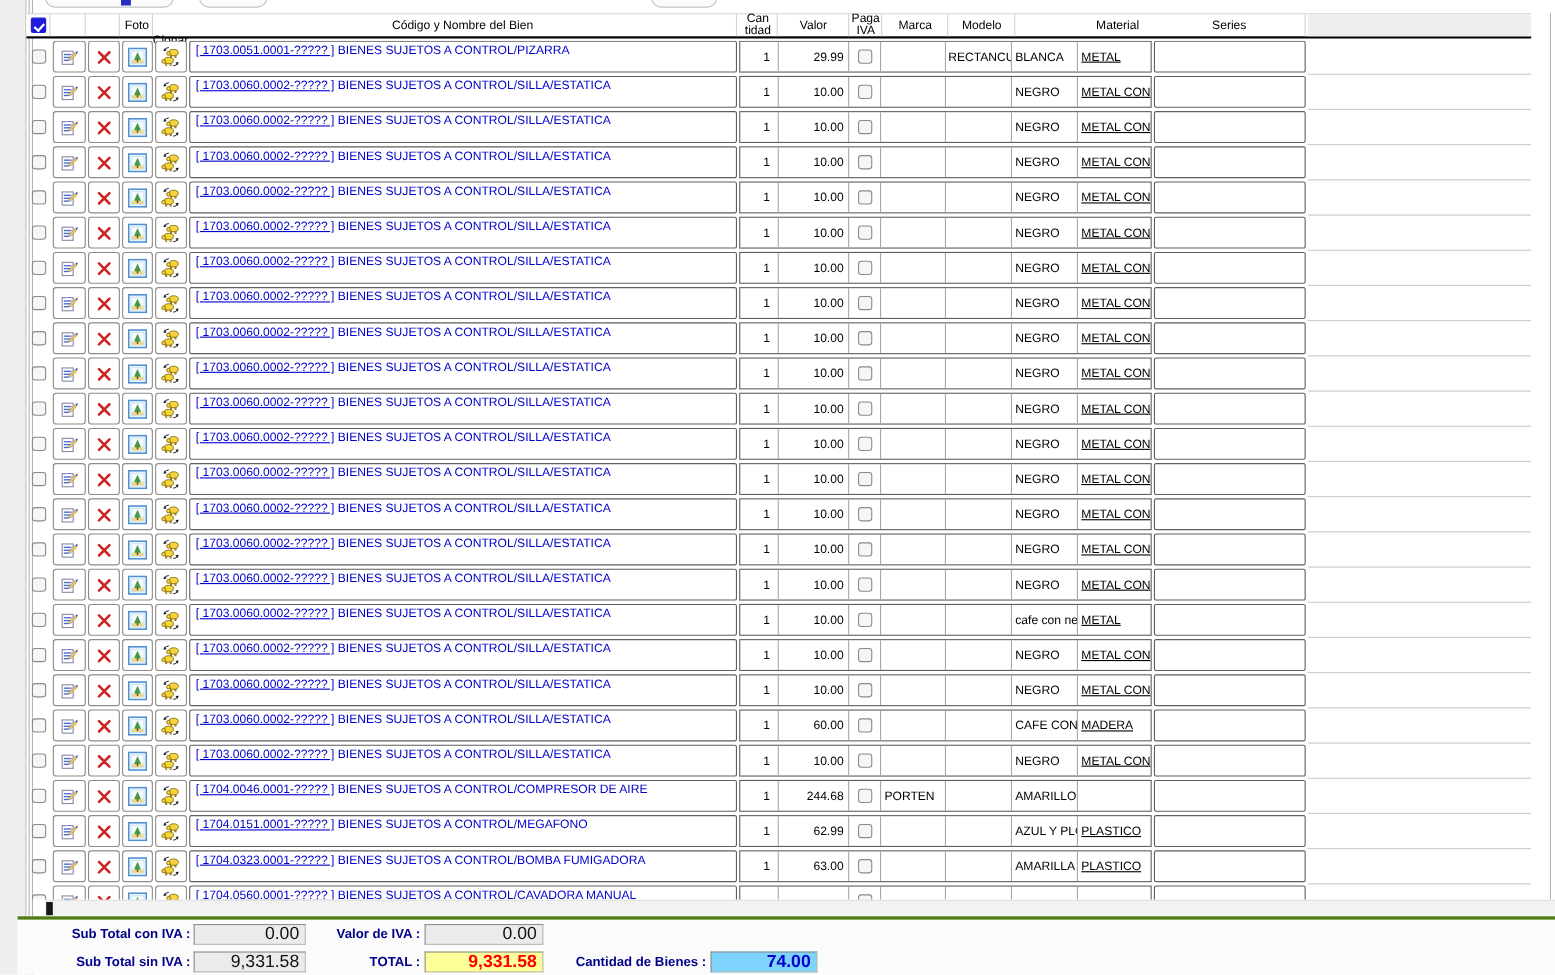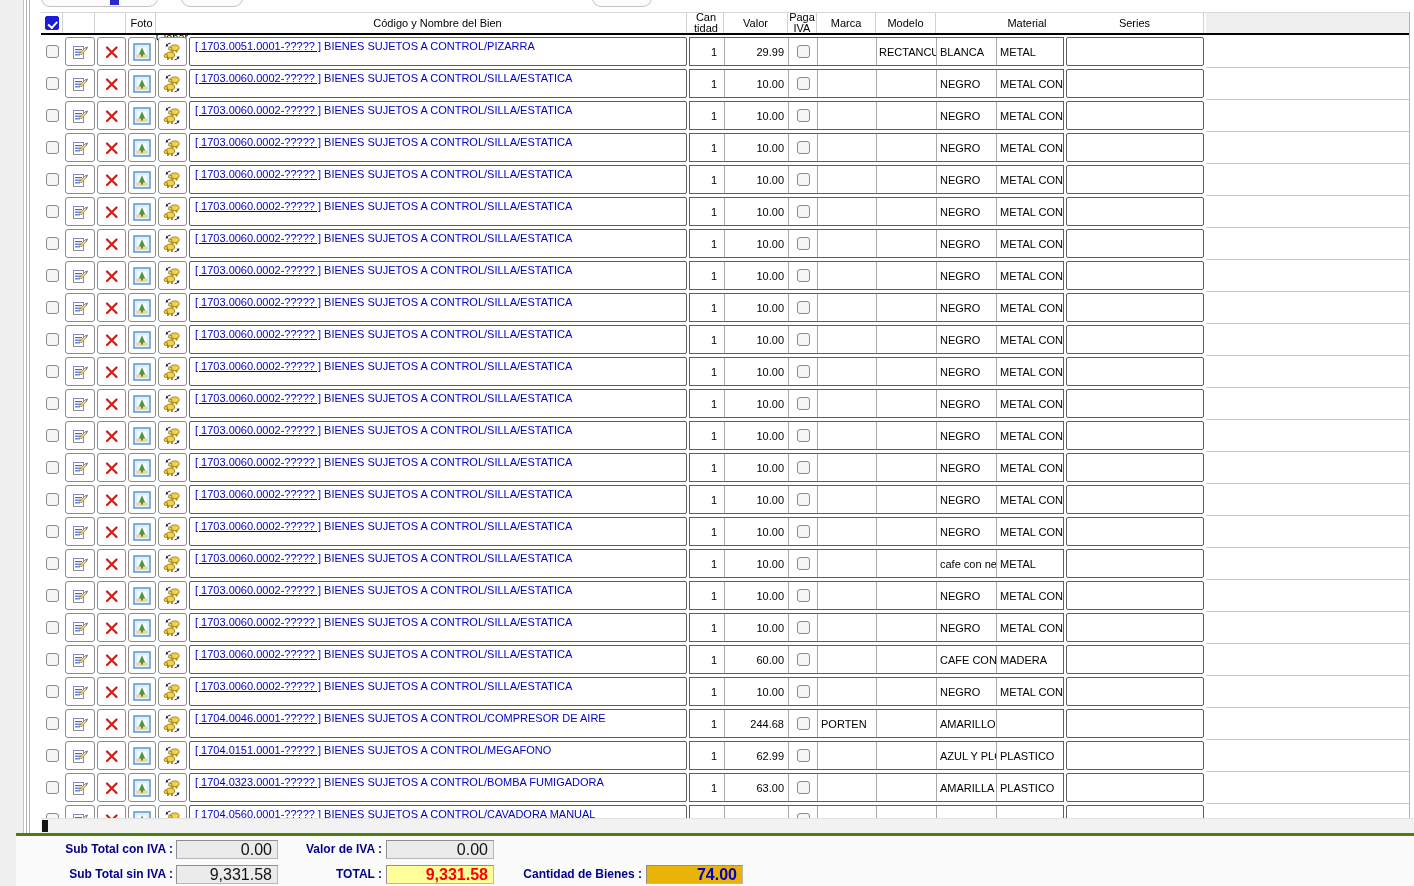--- a/index.html
+++ b/index.html
@@ -8,43 +8,43 @@
 
   
   .left-rail{position:absolute;left:0;top:0;width:24px;height:886px;background:#efefef;border-right:1px solid #c4c4c4;}
   .rail-line{position:absolute;top:0;width:1px;height:886px;background:#b2b2b2;}
 
   
   .pbtn{position:absolute;top:-13px;height:20px;border:1px solid #c2c2c2;border-radius:9px;background:#fbfbfb;}
   .pbtn-glyph{position:absolute;left:68px;bottom:1px;width:9px;height:5px;background:#2a2ac8;}
 
   
-  .grid{position:absolute;left:41px;top:12px;width:1368px;}
+  .grid{position:absolute;left:24px;top:12px;width:1368px;}
   .hdr{display:flex;gap:2px;height:23px;border-top:1px solid #d8d8d8;border-bottom:2px solid #000;background:#fff;}
   .hcell{display:flex;align-items:center;justify-content:center;text-align:center;
     white-space:pre-line;line-height:11px;border-right:1px solid #d2d2d2;flex:none;}
-  .hstrip{display:flex;flex:none;}
+  .hstrip{display:flex;flex:none;justify-content:space-between;}
   .hfill{flex:1;background:#efefef;border-right:none;}
   .rows{position:absolute;left:0;top:25px;width:1368px;height:781px;overflow:hidden;}
   .row{display:flex;gap:2px;height:29px;margin-bottom:3px;}
   .c-cb{width:22px;display:flex;align-items:center;justify-content:center;flex:none;}
   .box{border:1px solid #8b8b8b;border-radius:3px;background:#fff;display:flex;align-items:center;justify-content:center;flex:none;}
   .c-edit{width:30px;}.c-del{width:29px;}.c-foto{width:28px;}.c-clon{width:29px;}
   .c-code{width:498px;border:1px solid #5e5e5e;border-radius:2px;background:#fff;
     padding:2px 2px 0 5px;color:#0000cc;white-space:nowrap;overflow:hidden;flex:none;}
   .code-part{text-decoration:underline;cursor:pointer;}
   .c-strip{width:375px;border:1px solid #5e5e5e;background:#fff;display:flex;flex:none;}
   .s-col{border-right:1px solid #a8a8a8;display:flex;align-items:center;overflow:hidden;white-space:nowrap;flex:none;}
   .s-qty{width:35px;justify-content:flex-end;padding-right:7px;}
   .s-val{width:64px;justify-content:flex-end;padding-right:4px;}
   .s-iva{width:29px;justify-content:center;}
   .s-marca{width:59px;padding-left:3px;}
   .s-modelo{width:60px;padding-left:2px;}
   .s-color{width:60px;padding-left:3px;}
-  .s-mat{flex:1;border-right:none;padding-left:3px;}
+  .s-mat{flex:1;border-right:none;padding-left:3px;text-decoration:underline;}
   .c-series{width:138px;border:1px solid #5e5e5e;border-radius:2px;background:#fff;flex:none;}
   .c-fill{flex:1;position:relative;}
   .c-fill::after{content:"";position:absolute;left:0;right:0;bottom:-2px;height:1px;background:#c9c9c9;}
   .right-edge{position:absolute;left:1409px;top:12px;width:1px;height:806px;background:#b4b4b4;}
 
   
   .ckb{width:13px;height:13px;border:1px solid #8a8a8a;border-radius:3px;background:#f6f6f6;position:relative;}
   .ckb-checked{width:14px;height:14px;border:1px solid #1b1bd9;border-radius:2px;background:#1b1bd9;position:relative;}
   .ckb-checked::after{content:"";position:absolute;left:2.5px;top:3.5px;width:7px;height:3.5px;
     border-left:2px solid #fff;border-bottom:2px solid #fff;transform:rotate(-48deg);}
@@ -52,21 +52,21 @@
   
   .hscroll{position:absolute;left:41px;top:818px;width:1373px;height:15px;background:#f2f2f2;border-top:1px solid #e2e2e2;}
   .hthumb{position:absolute;left:1px;top:1px;width:6px;height:12px;background:#161616;}
 
   
   .summary{position:absolute;left:0;top:833px;width:1414px;height:53px;background:#fbfbfb;border-top:3px solid #4d7c0f;margin-left:16px;}
   .lab{position:absolute;font-weight:bold;color:#00008b;font-size:12px;text-align:right;}
   .fld{position:absolute;height:19px;line-height:17px;border:1px solid;border-color:#8f8f8f #b8b8b8 #b8b8b8 #8f8f8f;
     background:#ebebeb;font-size:16px;text-align:right;padding:0 5px;color:#111;}
   .fld-total{background:#ffff99;color:#ff0000;font-weight:bold;}
-  .fld-qty{background:#eab308;color:#0000cc;font-weight:bold;}
+  .fld-qty{background:#7dd3fc;color:#0000cc;font-weight:bold;}
 </style>
 </head>
 <body>
 
 <div class="left-rail"></div>
 <div class="rail-line" style="left:26px;"></div>
 <div class="rail-line" style="left:29px;"></div>
 
 <div class="pbtn" style="left:41px;width:117px;">
   <span class="pbtn-glyph"></span>

